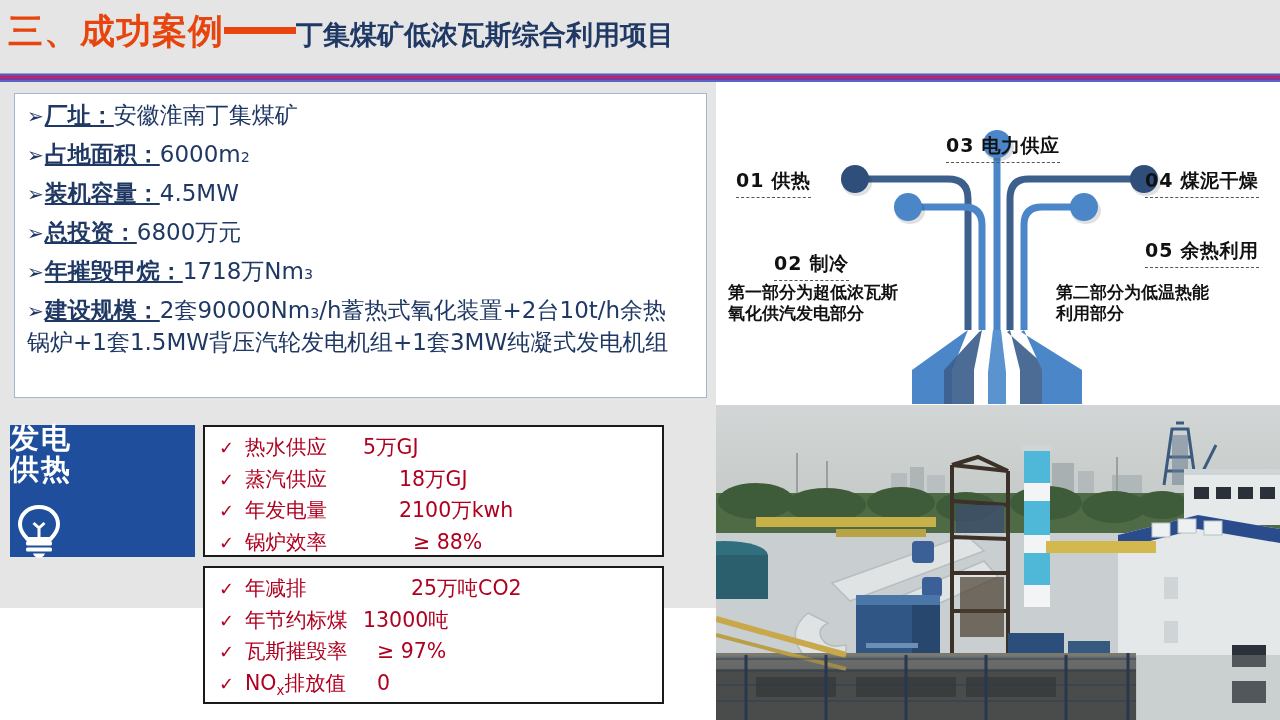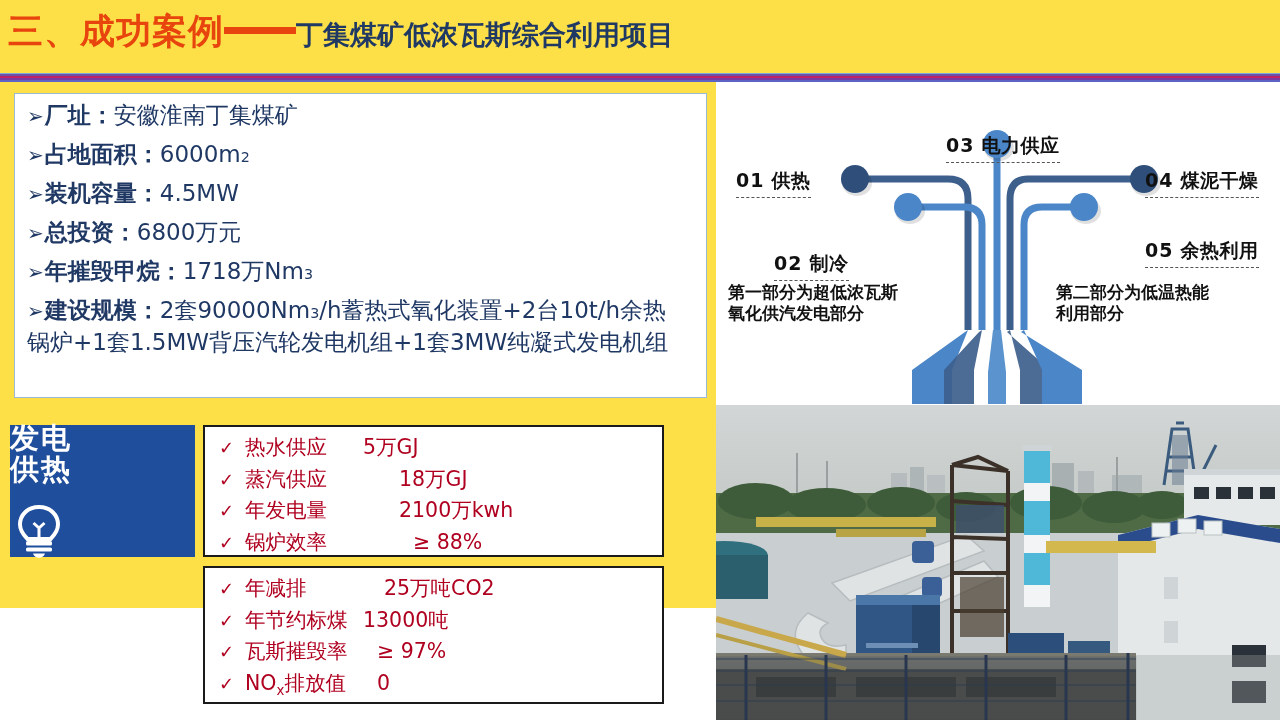--- a/index.html
+++ b/index.html
@@ -2,21 +2,21 @@
 <html><head>
 <meta charset="utf-8">
 <style>
   * { box-sizing: border-box; margin: 0; padding: 0; }
   html, body {
     width: 1280px; height: 720px;
     background: #ffffff;
     font-family: "DejaVu Sans", "Liberation Sans", sans-serif;
     overflow: hidden;
   }
-  .slide { position: relative; width: 1280px; height: 608px; background: #fde047; }
+  .slide { position: relative; width: 1280px; height: 608px; background: #e5e5e5; }
 
   
   .header { position: absolute; left: 0; top: 0; width: 1280px; height: 74px; }
   .title-wrap {
     position: absolute; left: 8px; top: 14px;
     display: flex; align-items: baseline; white-space: nowrap;
   }
   .title-red {
     font-size: 35px; font-weight: bold; color: #E8450E;
     letter-spacing: 1px; line-height: 1;
@@ -61,21 +61,21 @@
     width: 693px; height: 305px;
     border: 1.6px solid #9CB9D4; background: #fff;
     padding: 10px 12px 0 12px;
   }
   .info-line {
     display: flex; align-items: baseline;
     font-size: 23px; color: #1F3864; line-height: 1.0; margin-bottom: 16px;
     white-space: nowrap;
   }
   .info-arrow { font-size: 20px; color: #1F3864; margin-right: 1px; font-weight: bold; }
-  .info-key { font-weight: bold; letter-spacing: 0px; }
+  .info-key { font-weight: bold; letter-spacing: 0px; text-decoration: underline; }
   .info-val { font-weight: normal; }
   sup.sp { font-size: 0.62em; vertical-align: super; line-height: 0; }
   .info-line.wrap2 { margin-bottom: 9px; }
   .info-cont {
     font-size: 23px; color: #1F3864; line-height: 1.0;
     white-space: nowrap; font-weight: normal; padding-left: 0px;
   }
 
   
   .tag {
@@ -226,21 +226,21 @@
       <span class="check-name">锅炉效率</span>
       <span class="check-val" style="margin-left:50px">≥ 88%</span>
     </div>
   </div>
 
 
   <div class="check-box check-b">
     <div class="check-row">
       <span class="check-mark">✓</span>
       <span class="check-name">年减排</span>
-      <span class="check-val" style="margin-left:21px">25万吨CO2</span>
+      <span class="check-val" style="margin-left:48px">25万吨CO2</span>
     </div>
     <div class="check-row">
       <span class="check-mark">✓</span>
       <span class="check-name">年节约标煤</span>
       <span class="check-val">13000吨</span>
     </div>
     <div class="check-row">
       <span class="check-mark">✓</span>
       <span class="check-name">瓦斯摧毁率</span>
       <span class="check-val" style="margin-left:14px">≥ 97%</span>

